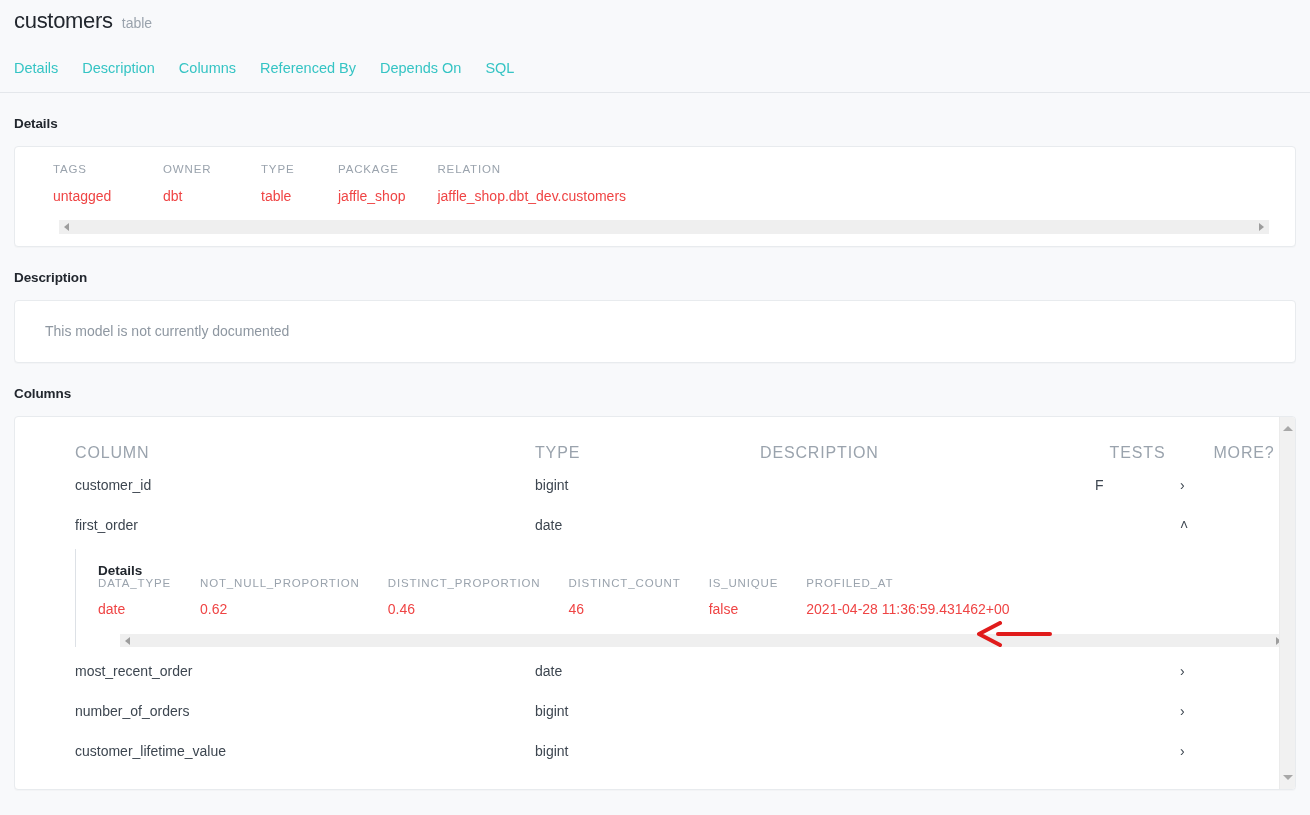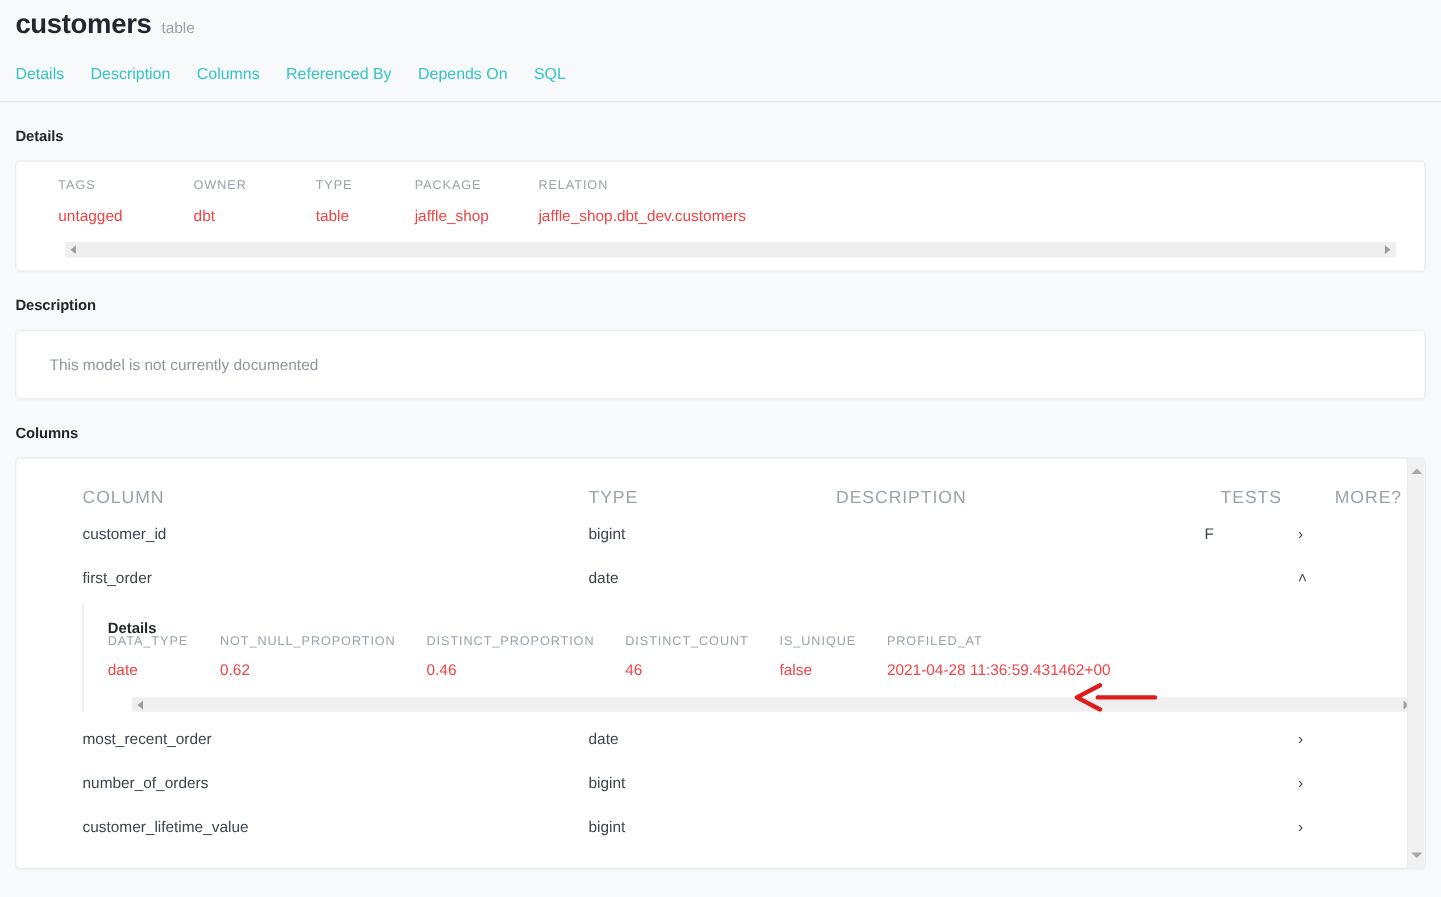--- a/index.html
+++ b/index.html
@@ -24,22 +24,22 @@
     padding: 10px 0 0 0;
   }
   .title-row {
     display: flex;
     align-items: baseline;
     gap: 9px;
     padding: 0 14px;
     height: 34px;
   }
   .title-main {
-    font-size: 25px;
-    font-weight: bold;
+    font-size: 22px;
+    font-weight: normal;
     letter-spacing: -0.3px;
     color: #22272e;
     line-height: 1;
   }
   .title-sub {
     font-size: 14px;
     color: #9aa3ad;
     font-weight: normal;
     line-height: 1;
   }
@@ -85,21 +85,21 @@
     overflow: hidden;
   }
 
   
   .detail-inner {
     padding: 17px 0 0 38px;
   }
   .detail-grid {
     display: flex;
     align-items: flex-start;
-    gap: 17px;
+    gap: 4px;
   }
   .detail-field { margin-right: 28px; }
   .detail-field.f-tags { min-width: 78px; }
   .detail-field.f-owner { min-width: 66px; }
   .detail-field.f-type { min-width: 45px; }
   .detail-field.f-package { min-width: 66px; }
   .field-label {
     font-size: 11.5px;
     letter-spacing: 0.85px;
     color: #9aa3ad;

